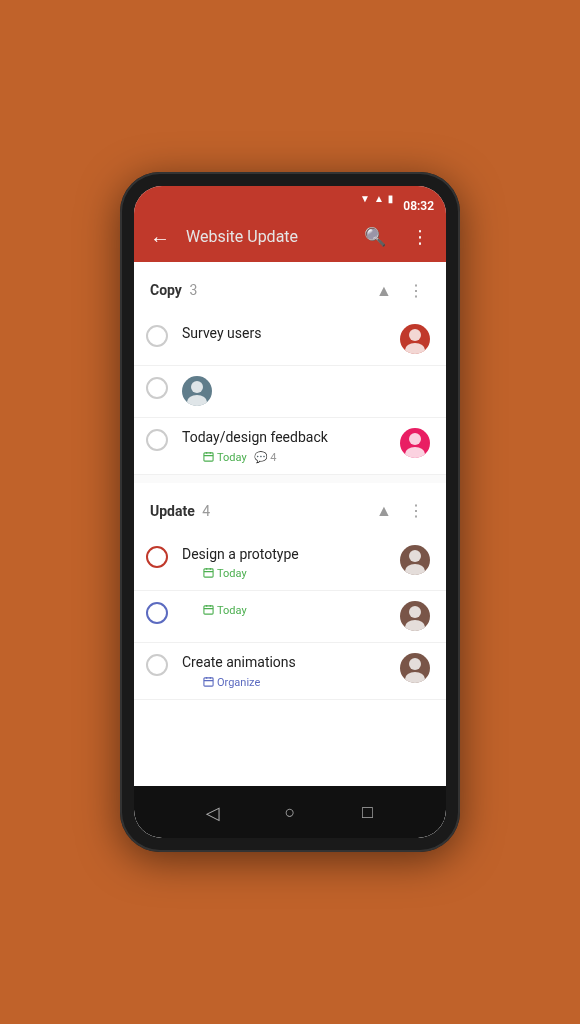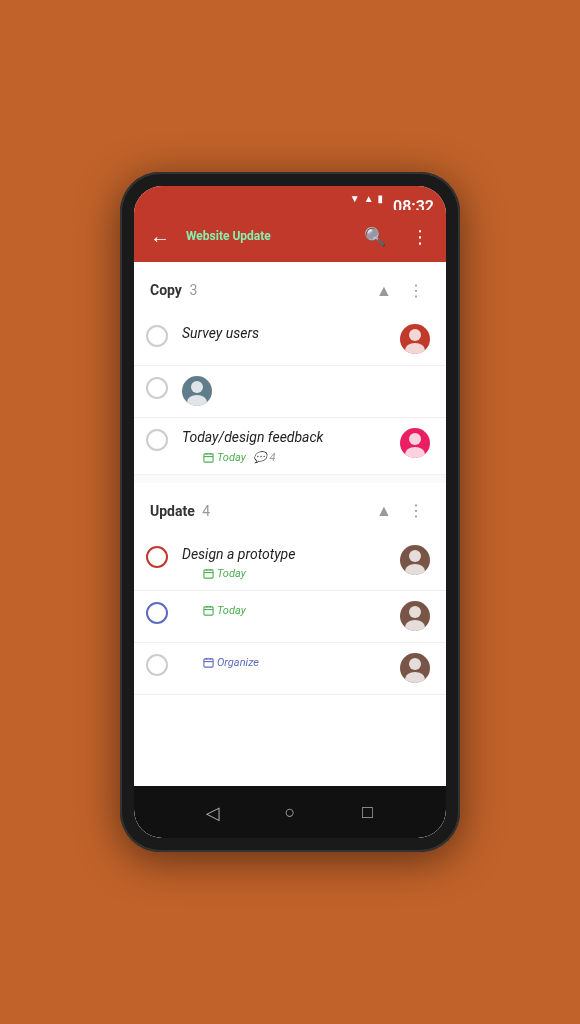--- a/index.html
+++ b/index.html
@@ -39,21 +39,21 @@
       background: #c0392b;
       display: flex;
       align-items: center;
       justify-content: flex-end;
       padding: 4px 12px;
       height: 24px;
     }
 
     .status-bar .time {
       color: #fff;
-      font-size: 16px;
+      font-size: 12px;
       font-weight: 600;
       margin-left: 6px;
       margin-top: 16px;
     }
 
     .status-icons {
       display: flex;
       align-items: center;
       gap: 4px;
     }
@@ -78,42 +78,43 @@
       font-size: 20px;
       cursor: pointer;
       width: 36px;
       height: 36px;
       display: flex;
       align-items: center;
       justify-content: center;
     }
 
     .app-bar .title {
-      color: #86efac;
-      font-size: 12px;
-      font-weight: 700;
+      color: #e5e5e5;
+      font-size: 16px;
+      font-weight: 400;
       flex: 1;
     }
 
     .app-bar .icon-btn {
       color: #fff;
       font-size: 18px;
       width: 36px;
       height: 36px;
       display: flex;
       align-items: center;
       justify-content: center;
       cursor: pointer;
     }
 
     
     .content {
       flex: 1;
       overflow-y: auto;
       background: #fff;
+      border-radius: 24px;
     }
 
     
     .section-header {
       display: flex;
       align-items: center;
       padding: 14px 16px 10px 16px;
       background: #fff;
     }
 
@@ -174,41 +175,39 @@
     .task-checkbox.red-border {
       border-color: #c0392b;
     }
 
     .task-checkbox.blue-border {
       border-color: #5c6bc0;
     }
 
     .task-body {
       flex: 1;
-      font-style: italic;
     }
 
     .task-name {
       font-size: 14px;
       color: #222;
       line-height: 1.4;
     }
 
     .task-meta {
       display: flex;
       align-items: center;
       gap: 8px;
       margin-top: 3px;
     }
 
     .task-date {
       font-size: 11px;
       color: #4caf50;
       display: flex;
-      align-items: center;
       gap: 3px;
       padding-left: 21px;
     }
 
     .task-date.blue {
       color: #5c6bc0;
     }
 
     .task-date svg {
       width: 11px;
@@ -411,20 +410,21 @@
           <svg width="30" height="30" viewBox="0 0 30 30">
             <circle cx="15" cy="11" r="6" fill="#fff" opacity="0.8"></circle>
             <ellipse cx="15" cy="26" rx="10" ry="7" fill="#fff" opacity="0.8"></ellipse>
           </svg>
         </div>
       </div>
 
       <div class="task-item">
         <div class="task-checkbox"></div>
         <div class="task-body">
+          <div class="task-name">Create animations</div>
           <div class="task-meta">
             <span class="task-date blue">
               <svg viewBox="0 0 12 12" fill="none" xmlns="http://www.w3.org/2000/svg">
                 <rect x="1" y="2" width="10" height="9" rx="1" stroke="#5c6bc0" stroke-width="1.2"></rect>
                 <line x1="1" y1="5" x2="11" y2="5" stroke="#5c6bc0" stroke-width="1.2"></line>
                 <line x1="4" y1="1" x2="4" y2="3" stroke="#5c6bc0" stroke-width="1.2"></line>
                 <line x1="8" y1="1" x2="8" y2="3" stroke="#5c6bc0" stroke-width="1.2"></line>
               </svg>
               <span>Organize</span>
             </span>

